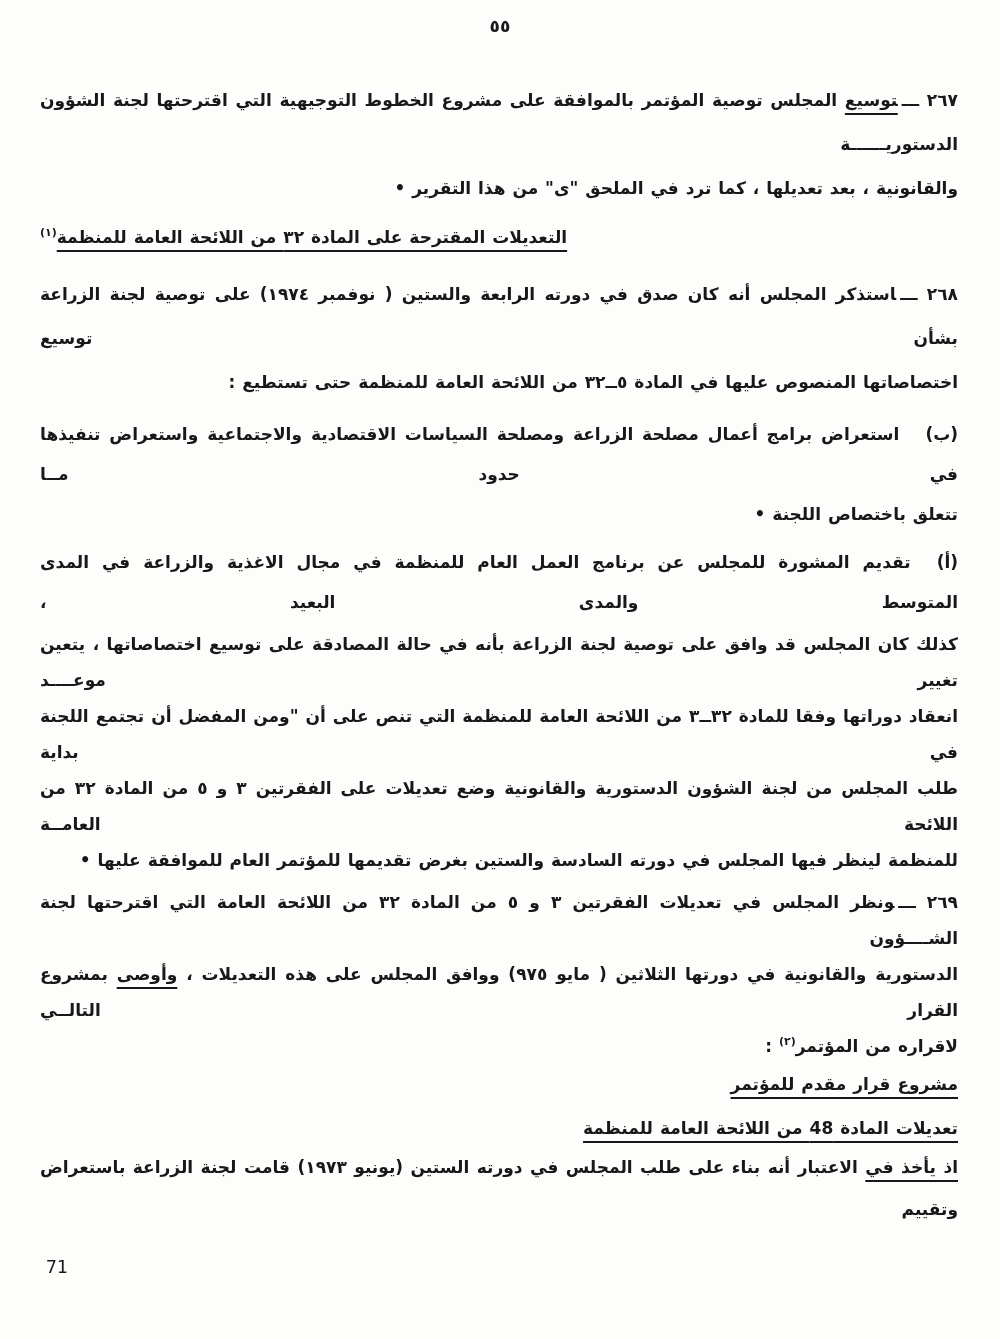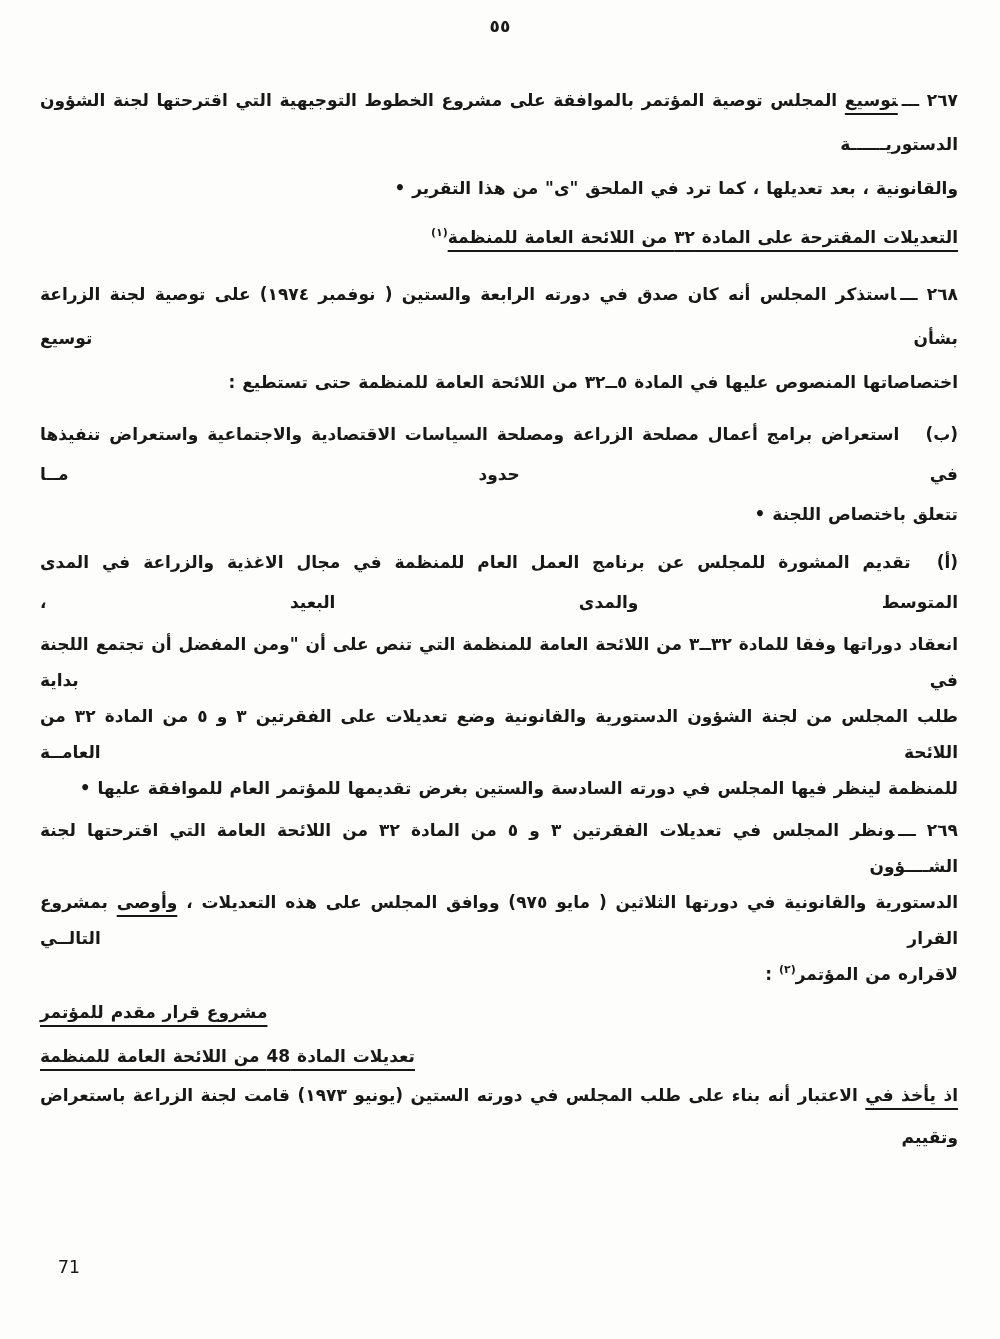--- a/index.html
+++ b/index.html
@@ -28,43 +28,43 @@
     font-size:17px;
     line-height:40px;
     text-align:right;
     word-spacing:1px;
     white-space:normal;
   }
   .line.fill { text-align:justify; text-align-last:justify; }
   .u { text-decoration:underline; text-decoration-thickness:2px; text-underline-offset:7px; }
   .sup { font-size:11px; vertical-align:super; line-height:0; }
   .gap { margin-left:4px; }
-  .heading-right .line { text-align:right; line-height:34px; }
-  .heading-center .line { text-align:left; line-height:32px; }
+  .heading-right .line { text-align:left; line-height:34px; }
+  .heading-center .line { text-align:right; line-height:32px; }
 
   
   [data-name="para-267"] .line { line-height:44px; }
   [data-name="heading-amendments"] { margin-top:10px; }
   [data-name="para-268"] { margin-top:18px; }
   [data-name="para-268"] .line { line-height:44px; }
   [data-name="item-a"] { margin-top:8px; }
   [data-name="item-b"] { margin-top:10px; }
   [data-name="item-a"] .gap, [data-name="item-b"] .gap { margin-left:26px; }
   [data-name="para-follow-up"] { margin-top:4px; }
   [data-name="para-follow-up"] .line { line-height:36px; }
   [data-name="para-269"] { margin-top:6px; }
   [data-name="para-269"] .line { line-height:36px; }
   [data-name="heading-draft-resolution"] { margin-top:4px; }
   [data-name="heading-article-32"] { margin-top:12px; }
   [data-name="preamble-opening"] { margin-top:14px; padding-left:0; }
   [data-name="preamble-opening"] .line { line-height:36px; padding-right:14px; }
   [data-name="clause-1"] { margin-top:2px; }
   [data-name="clause-1"] .line { line-height:42px; }
   .bottomnum {
-    position:absolute; left:58px; top:1256px;
+    position:absolute; left:46px; top:1256px;
     font-family:"DejaVu Sans Mono", monospace;
     font-weight:400; font-size:18px;
   }
 </style>
 </head>
 <body>
 
 <div class="page" data-name="document-page">
   <div class="topnum" data-name="page-number-top">٥٥</div>
   <div class="content" id="doc-content" data-name="document-body">
@@ -80,20 +80,21 @@
         <div class="line" data-name="text-line"><span data-name="text-run">اختصاصاتها المنصوص عليها في المادة ٥ــ٣٢ من اللائحة العامة للمنظمة حتى تستطيع :</span></div>
       </div>
       <div class="block list-item" data-name="item-b">
         <div class="line fill" data-name="text-line"><span class="gap" data-name="text-run">(ب)</span><span data-name="text-run">استعراض برامج أعمال مصلحة الزراعة ومصلحة السياسات الاقتصادية والاجتماعية واستعراض تنفيذها في حدود مــا</span></div>
         <div class="line" data-name="text-line"><span data-name="text-run">تتعلق باختصاص اللجنة •</span></div>
       </div>
       <div class="block list-item" data-name="item-a">
         <div class="line fill" data-name="text-line"><span class="gap" data-name="text-run">(أ)</span><span data-name="text-run">تقديم المشورة للمجلس عن برنامج العمل العام للمنظمة في مجال الاغذية والزراعة في المدى المتوسط والمدى البعيد ،</span></div>
       </div>
       <div class="block paragraph" data-name="para-follow-up">
+        <div class="line fill" data-name="text-line"><span data-name="text-run">كذلك كان المجلس قد وافق على توصية لجنة الزراعة بأنه في حالة المصادقة على توسيع اختصاصاتها ، يتعين تغيير موعــــد</span></div>
         <div class="line fill" data-name="text-line"><span data-name="text-run">انعقاد دوراتها وفقا للمادة ٣٢ــ٣ من اللائحة العامة للمنظمة التي تنص على أن "ومن المفضل أن تجتمع اللجنة في بداية</span></div>
         <div class="line fill" data-name="text-line"><span data-name="text-run">طلب المجلس من لجنة الشؤون الدستورية والقانونية وضع تعديلات على الفقرتين ٣ و ٥ من المادة ٣٢ من اللائحة العامــة</span></div>
         <div class="line" data-name="text-line"><span data-name="text-run">للمنظمة لينظر فيها المجلس في دورته السادسة والستين بغرض تقديمها للمؤتمر العام للموافقة عليها •</span></div>
       </div>
       <div class="block numbered-paragraph" data-name="para-269">
         <div class="line fill" data-name="text-line"><span class="gap" data-name="text-run">٢٦٩ ـــ</span><span data-name="text-run">ونظر المجلس في تعديلات الفقرتين ٣ و ٥ من المادة ٣٢ من اللائحة العامة التي اقترحتها لجنة الشــــؤون</span></div>
         <div class="line fill" data-name="text-line"><span data-name="text-run">الدستورية والقانونية في دورتها الثلاثين ( مايو ٩٧٥) ووافق المجلس على هذه التعديلات ، </span><span class="u" data-name="underlined-text-run">وأوصى</span><span data-name="text-run"> بمشروع القرار التالــي</span></div>
         <div class="line" data-name="text-line"><span data-name="text-run">لاقراره من المؤتمر</span><span class="sup" data-name="footnote-reference">(٢)</span><span data-name="text-run"> :</span></div>
       </div>
       <div class="block heading-center" data-name="heading-draft-resolution">

